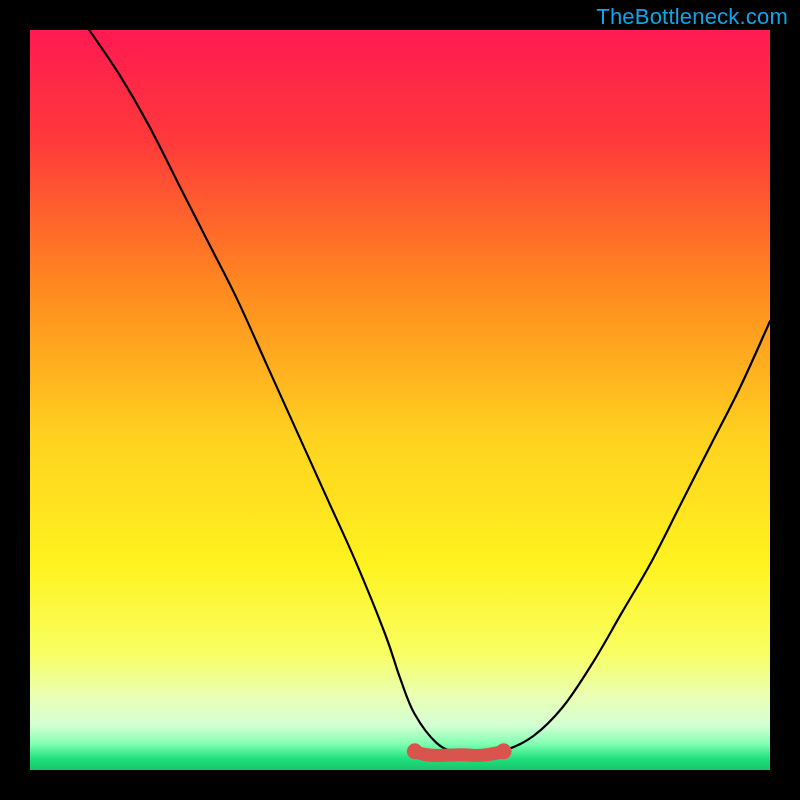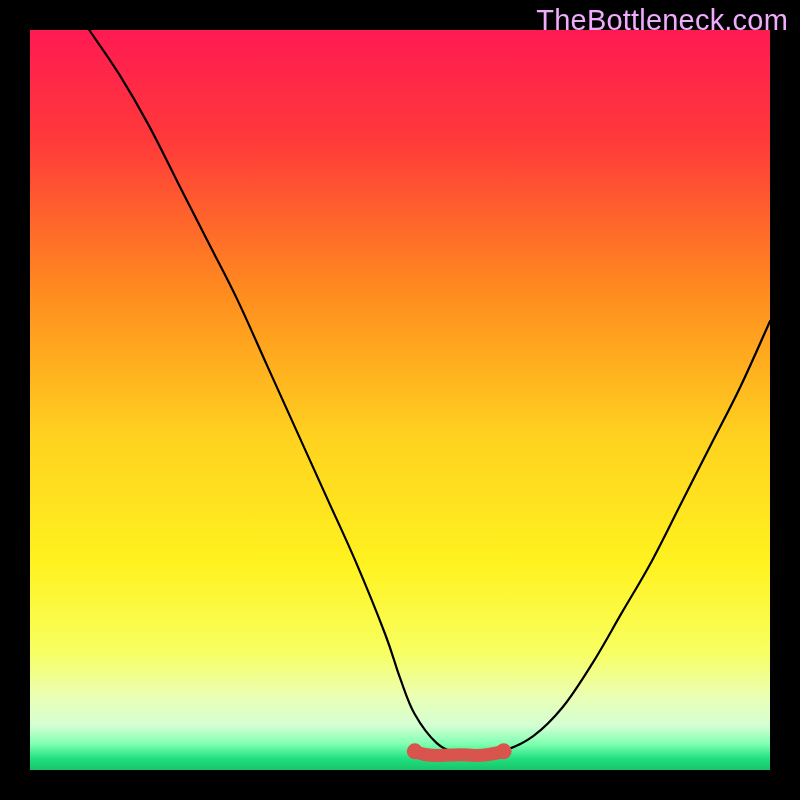--- a/index.html
+++ b/index.html
@@ -14,22 +14,22 @@
   .stage {
     position: relative;
     width: 800px;
     height: 800px;
     background: #000;
   }
   .watermark {
     position: absolute;
     top: 4px;
     right: 12px;
-    color: #f0abfc;
-    font-size: 29px;
+    color: #0ea5e9;
+    font-size: 22px;
     font-weight: 500;
     letter-spacing: 0.2px;
     z-index: 5;
     user-select: none;
   }
   svg.plot {
     position: absolute;
     left: 30px;
     top: 30px;
     width: 740px;

